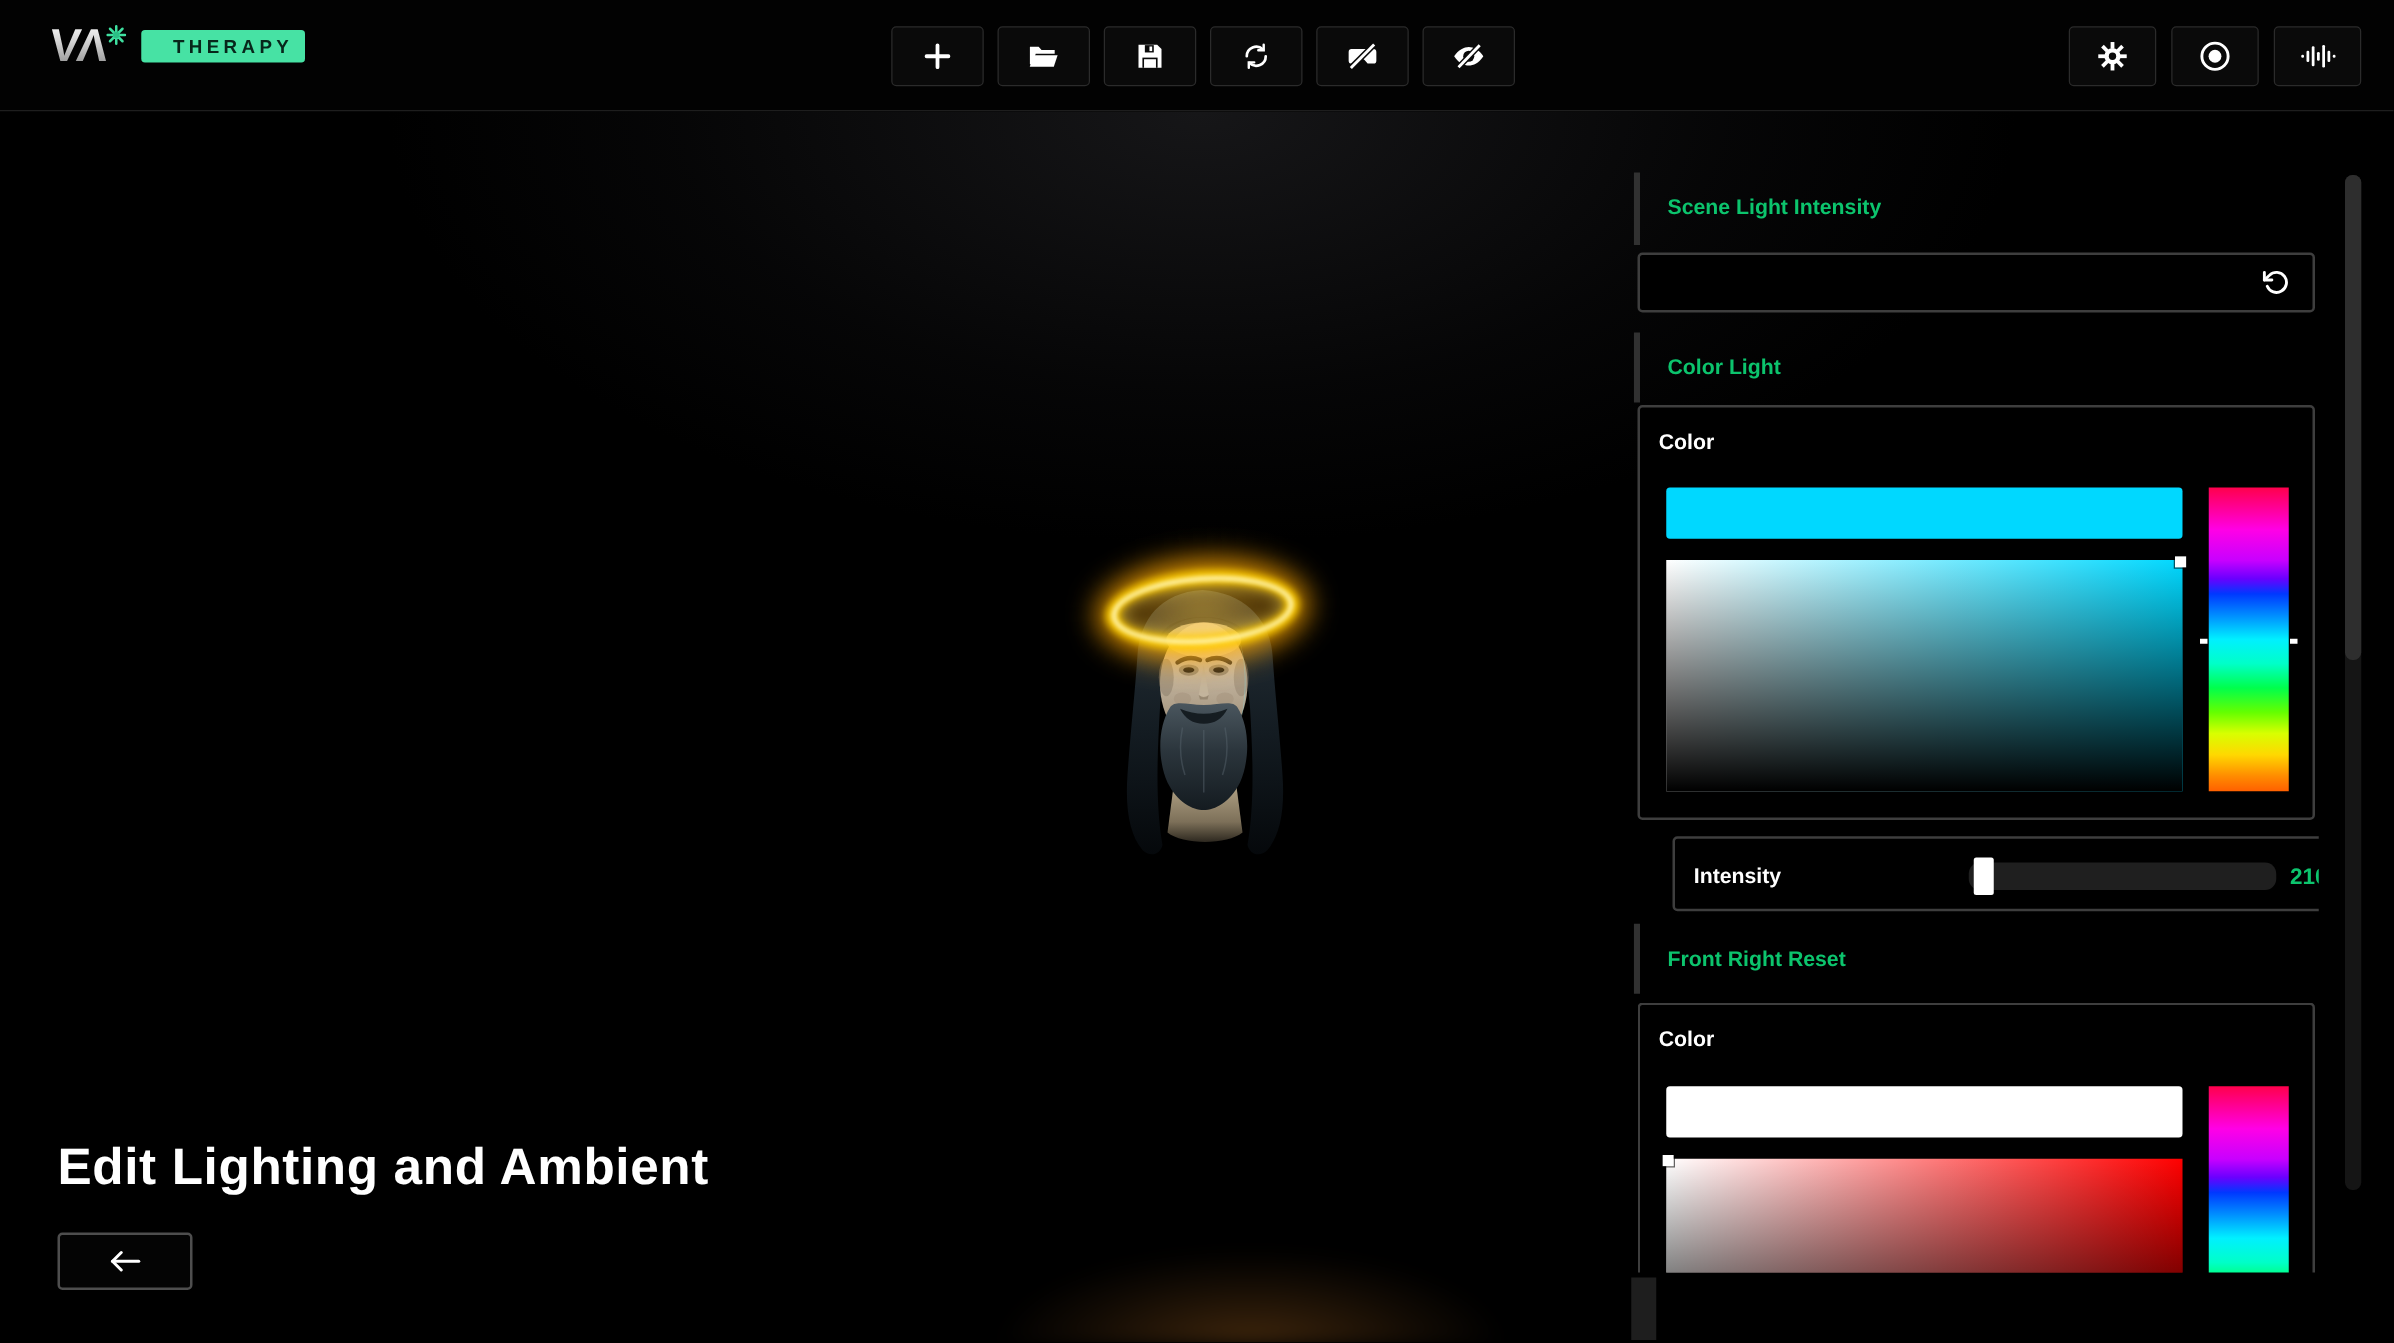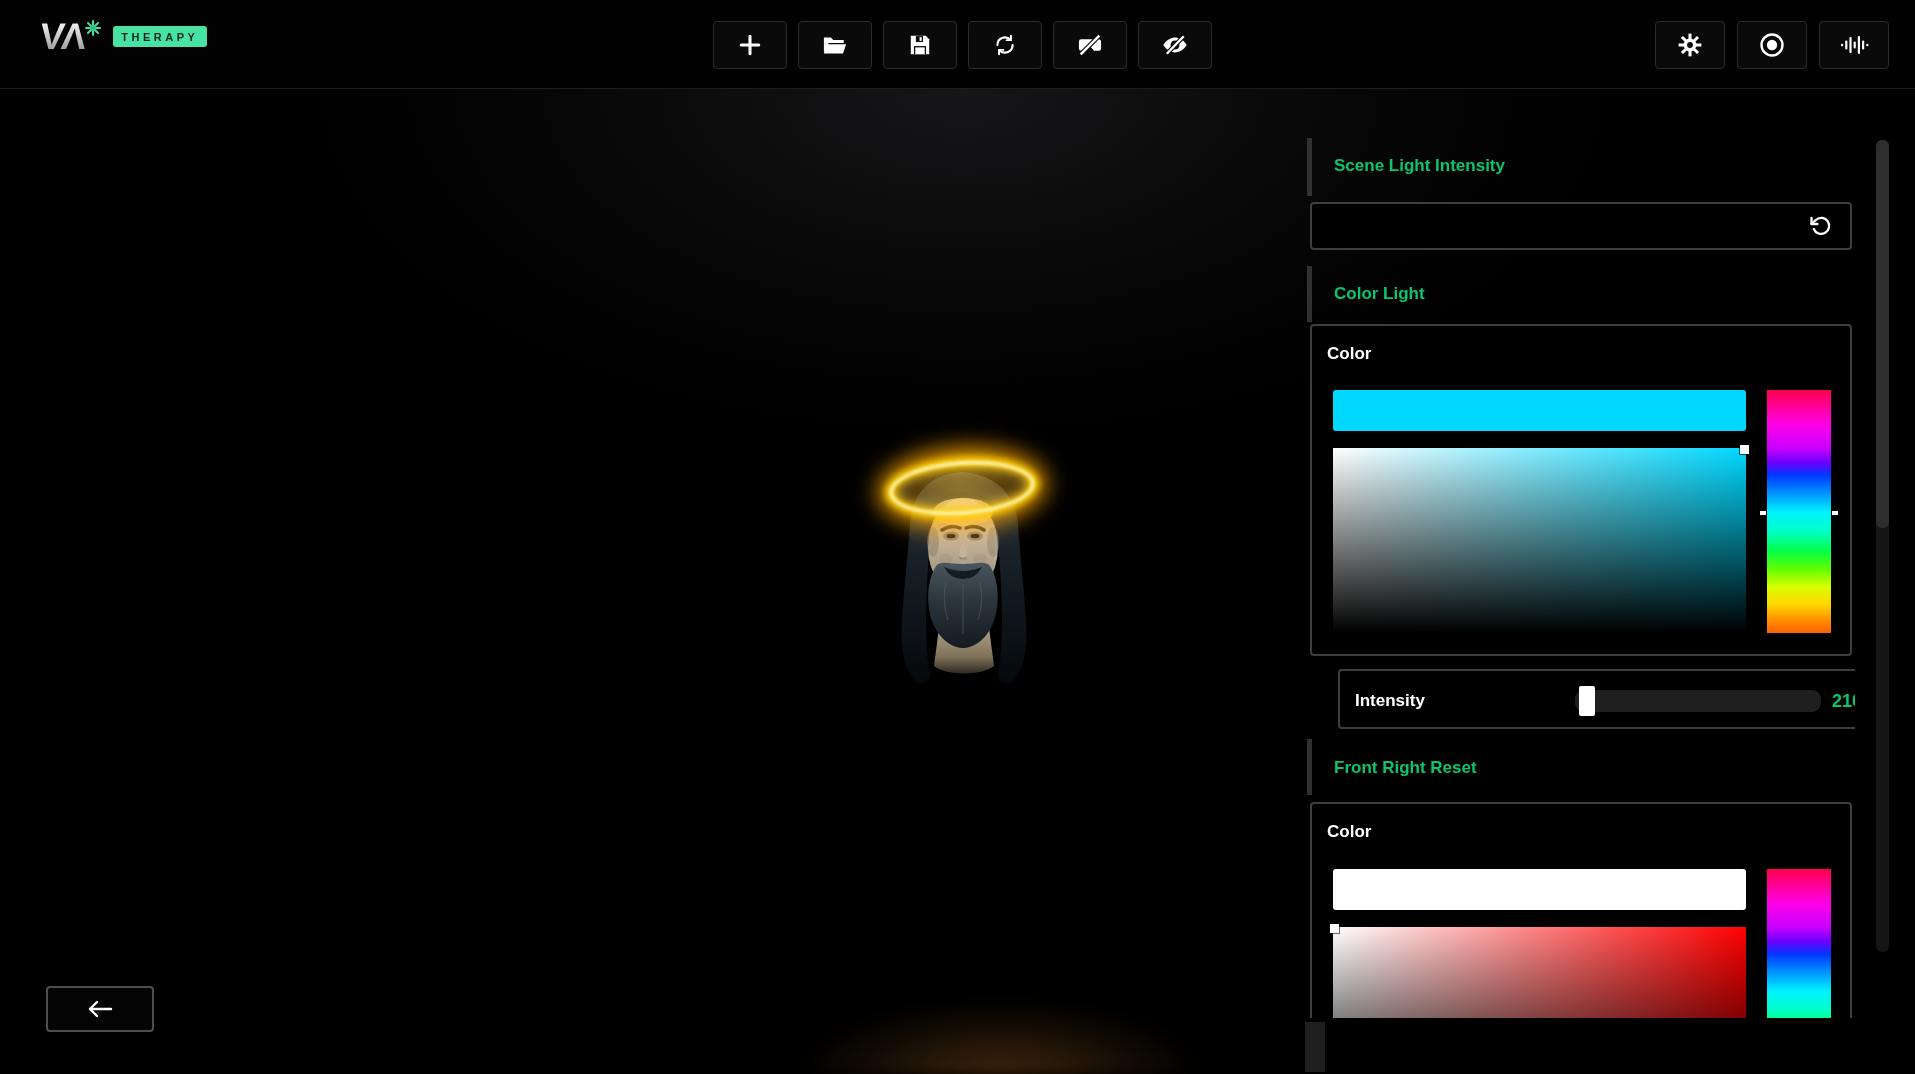--- a/index.html
+++ b/index.html
@@ -10,22 +10,22 @@
   }
   
   .header { position:absolute; left:0; top:0; width:1915px; height:89px; background:#020202;
             border-bottom:1px solid #1e1e1e; z-index:20; }
   .logo { position:absolute; left:40px; top:18px; display:flex; align-items:center; }
   .logo-va { font-size:37px; font-weight:800; letter-spacing:-3px; transform:skewX(-6deg);
              background:linear-gradient(180deg,#ffffff 0%,#cfcfcf 45%,#8d8d8d 100%);
              -webkit-background-clip:text; background-clip:text; -webkit-text-fill-color:transparent;
              line-height:1; padding-right:4px; }
   .logo-sparkle { margin:-18px 0 0 -2px; }
-  .logo-badge { margin-left:12px; background:#47e2a4; color:#07271b; font-size:11px; font-weight:700;
-                letter-spacing:3.5px; padding:5px 9px 4px 8px; border-radius:3px; }
+  .logo-badge { margin-left:12px; background:#47e2a4; color:#07271b; font-size:15px; font-weight:700;
+                letter-spacing:3.5px; padding:5px 9px 4px 25px; border-radius:3px; }
   .toolbar { position:absolute; top:21px; display:flex; gap:11px; }
   .toolbar.center { left:713px; }
   .toolbar.right { left:1655px; gap:12px; }
   .tbtn { width:74px; height:48px; background:#0a0a0a; border:1px solid #2b2b2b; border-radius:4px;
           display:flex; align-items:center; justify-content:center; cursor:pointer; }
   .toolbar.right .tbtn { width:70px; }
   .tbtn svg { display:block; }
   
   .viewport { position:absolute; left:0; top:89px; width:1915px; height:985px; background:#000; overflow:hidden; }
   .cone { position:absolute; left:0; top:0; width:1915px; height:600px; pointer-events:none;
@@ -230,20 +230,21 @@
     </g>
     <path fill="#1a242b" d="M52,40 C58,18 116,18 122,40 C112,28 100,24 87,24 C74,24 62,28 52,40 Z"></path>
   </svg>
 
   <div class="halo">
     <div class="halo-glow"></div>
     <div class="halo-ring"></div>
     <div class="halo-inner"></div>
   </div>
 
+  <h1 class="scene-title">Edit Lighting and Ambient</h1>
   <button class="back-btn">
     <svg width="32" height="24" viewBox="0 0 32 24" fill="none" stroke="#fff" stroke-width="2.4" stroke-linecap="round" stroke-linejoin="round">
         <path d="M27 12H6"></path>
         <path d="M13 5l-7 7 7 7"></path>
       </svg>
   </button>
 </main>
 
 <aside class="panel">
 

